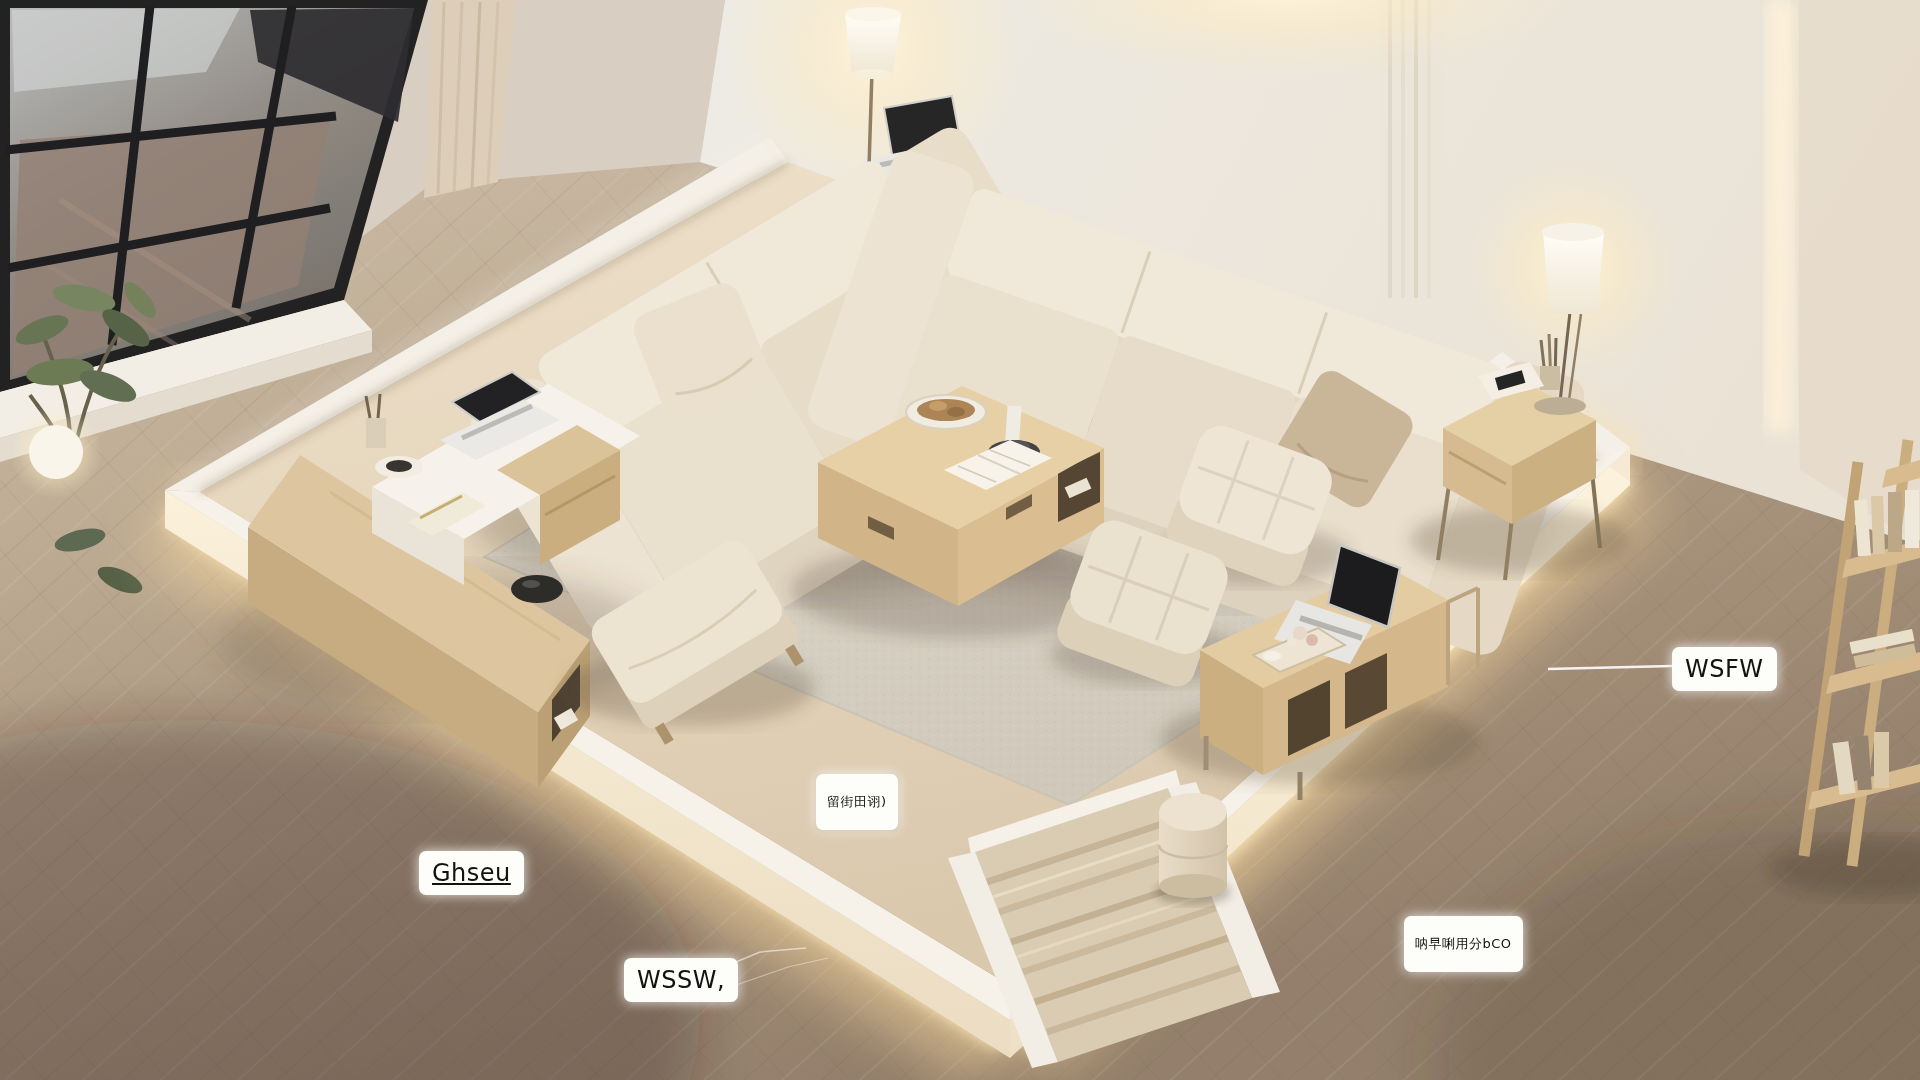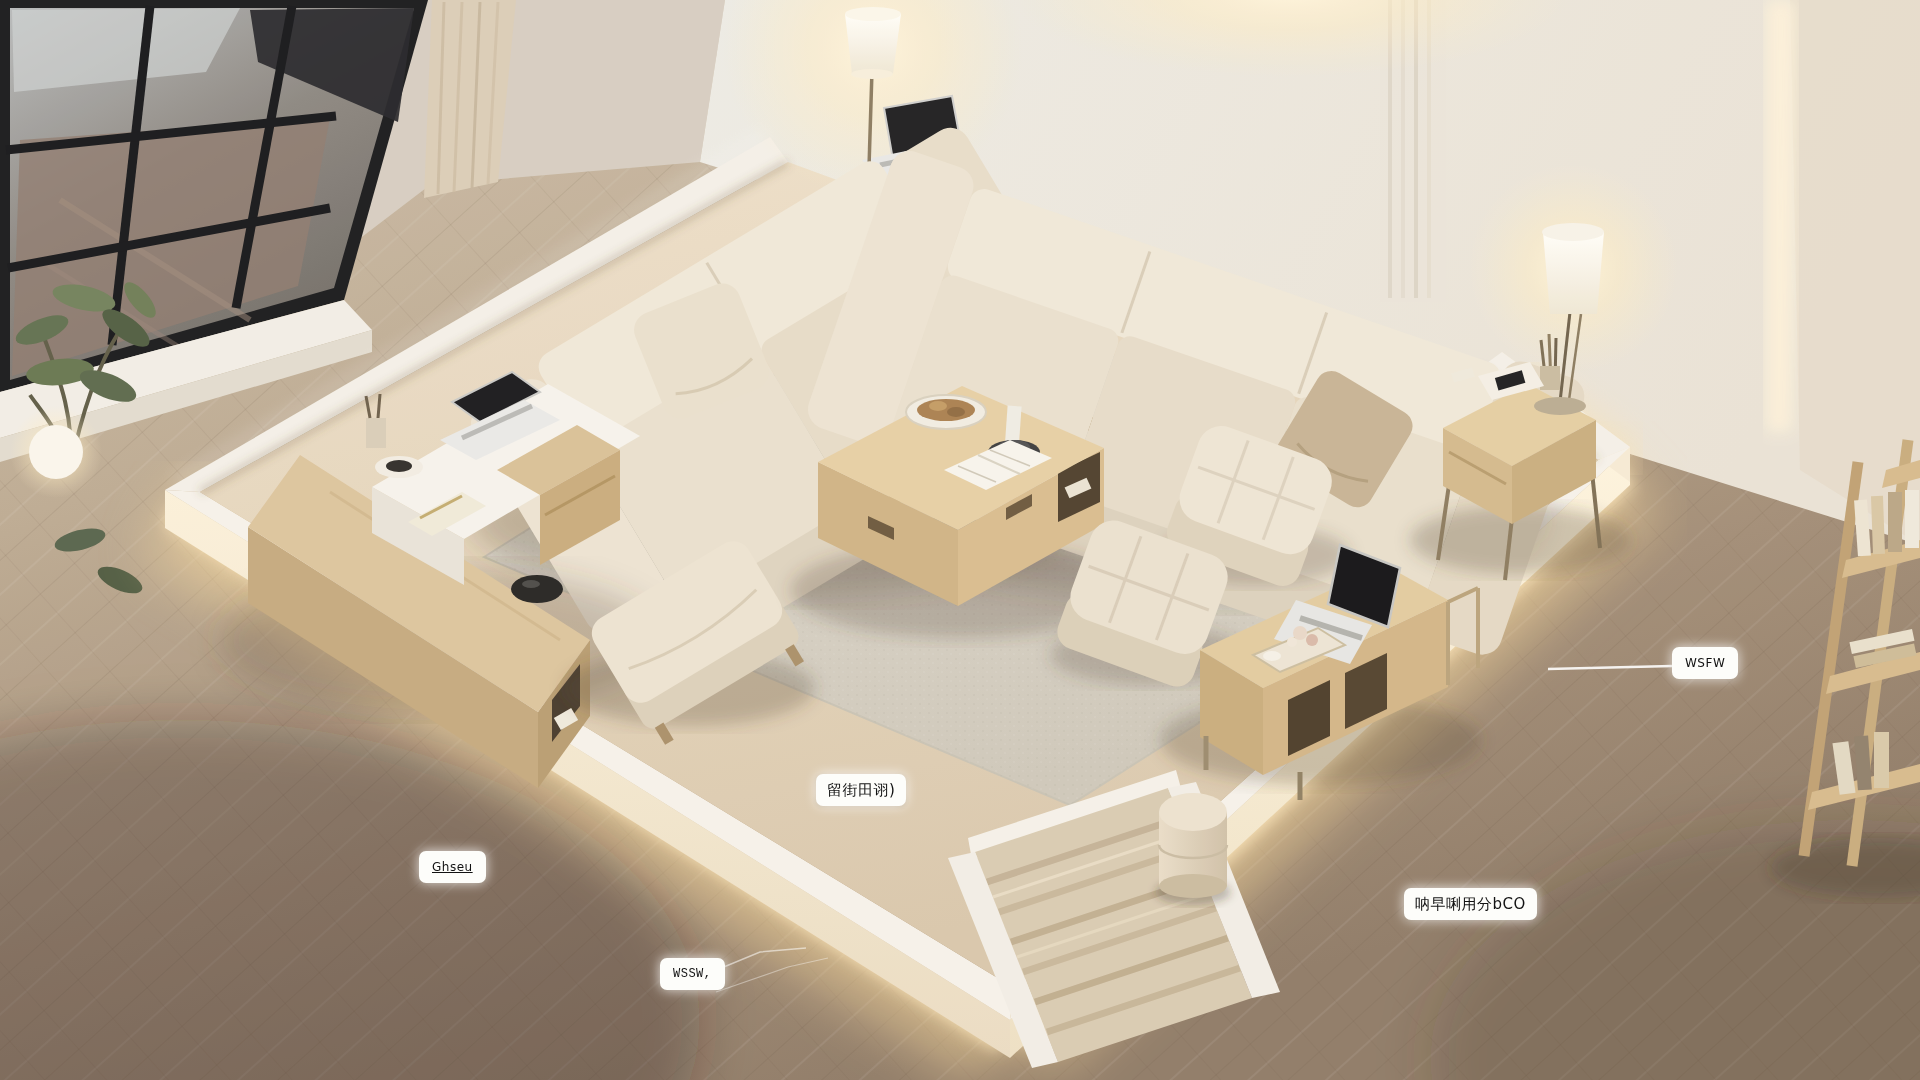--- a/index.html
+++ b/index.html
@@ -1,24 +1,24 @@
 <!DOCTYPE html>
 <html><head>
 <meta charset="utf-8">
 <style>
   html,body{margin:0;padding:0;background:#6f6053;}
   .stage{position:relative;width:1920px;height:1080px;overflow:hidden;
          font-family:"DejaVu Sans",sans-serif;background:#b3a08a;}
   .stage svg{position:absolute;left:0;top:0;}
   .anno{position:absolute;background:#fdfdfa;color:#121212;
-        border-radius:7px;padding:3px 13px;font-size:12px;line-height:26px;
+        border-radius:7px;padding:9px 13px;font-size:24px;line-height:26px;
         letter-spacing:.5px;white-space:nowrap;
         box-shadow:0 0 12px rgba(255,255,255,.85),0 1px 4px rgba(80,60,30,.25);
         filter:blur(.3px);}
-  .anno.cjk{font-size:15px;padding:3px 11px;}
+  .anno.cjk{font-size:13px;padding:15px 11px;}
 </style>
 </head>
 <body>
 
 <div class="stage">
 <svg width="1920" height="1080" viewBox="0 0 1920 1080">
   <defs>
     <linearGradient id="gFloor" x1="0" y1="0" x2="0.45" y2="1">
       <stop offset="0" stop-color="#cfc1ab"></stop>
           <stop offset="0.4" stop-color="#bcaa92"></stop>
@@ -406,17 +406,17 @@
   <g>
     <line x1="1548" y1="669" x2="1672" y2="666" stroke="#ffffff" stroke-width="2.5" opacity="0.9"></line>
     <polyline points="702,976 760,952 806,948" fill="none" stroke="#ffffff" stroke-width="1.5" opacity="0.55"></polyline>
     <polyline points="716,992 788,967 828,958" fill="none" stroke="#ffffff" stroke-width="1.2" opacity="0.4"></polyline>
   </g>
 
   <rect x="0" y="0" width="1920" height="1080" fill="rgba(255,244,220,0.05)"></rect>
 </svg>
 
   <div class="anno" style="left:419px;top:851px;text-decoration:underline;">Ghseu</div>
-  <div class="anno" style="left:660px;top:958px;font-family:Liberation Mono, monospace;">WSSW,</div>
+  <div class="anno" style="left:624px;top:958px;">WSSW,</div>
   <div class="anno cjk" style="left:816px;top:774px;">留街田诩)</div>
-  <div class="anno cjk" style="left:1404px;top:888px;text-align:right;">呐早唎用分bCO</div>
+  <div class="anno cjk" style="left:1404px;top:916px;text-align:right;">呐早唎用分bCO</div>
   <div class="anno" style="left:1672px;top:647px;">WSFW</div>
 </div>
 
 </body></html>

